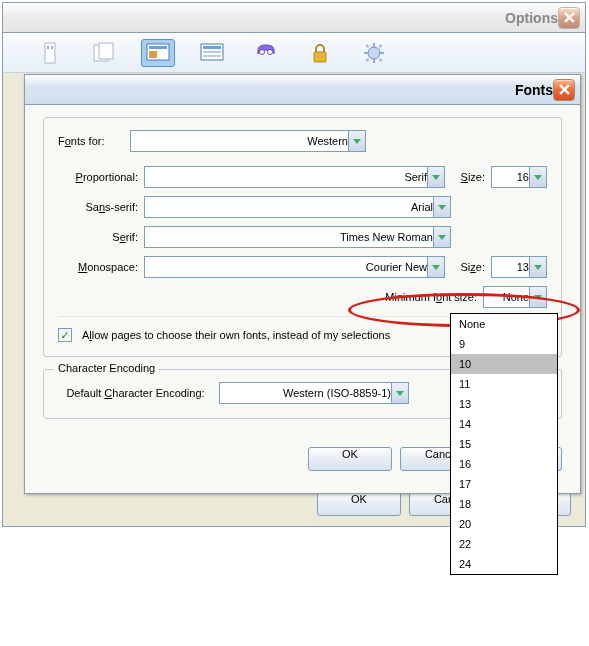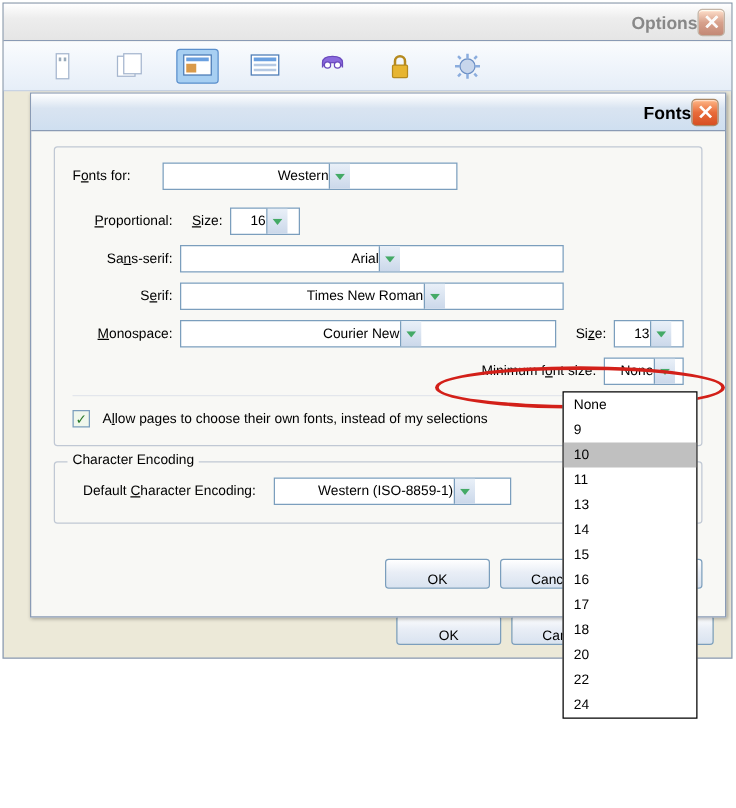--- a/index.html
+++ b/index.html
@@ -19,29 +19,29 @@
 .toolbar { height: 40px; display: flex; align-items: center; gap: 20px; padding: 0 30px; background: linear-gradient(#fafcfe,#e6eef8); border-bottom: 1px solid #c8d3e4; }
 .tb-icon { width: 34px; height: 28px; display: flex; align-items: center; justify-content: center; }
 .tb-sel { background: #a7cff2; border: 1px solid #5a8fcc; border-radius: 3px; }
 
 .dlg-body { padding: 12px 18px; }
 .group { border: 1px solid #c0c8d4; border-radius: 3px; padding: 12px 14px 14px; margin-bottom: 12px; position: relative; }
 .group legend { position: absolute; top: -8px; left: 10px; background: #f8f8f5; padding: 0 4px; }
 .row { display: flex; align-items: center; gap: 6px; margin-bottom: 8px; }
 .lbl { min-width: 80px; text-align: right; }
 .lbl.encoding { min-width: 155px; text-align: center; }
-.select { flex: 1; height: 22px; border: 1px solid #7b9ebd; background: #fff; display: flex; align-items: center; justify-content: center; padding: 0 0 0 6px; }
+.select { flex: 1; height: 22px; border: 1px solid #7b9ebd; background: #fff; display: flex; align-items: center; justify-content: flex-end; padding: 0 0 0 6px; }
 .select.small { flex: 0 0 56px; width: 56px; }
 .sel-btn { width: 17px; height: 20px; border-left: 1px solid #7b9ebd; background: linear-gradient(#e9f0f8,#cbd8ea); display: flex; align-items: center; justify-content: center; }
 .sel-btn svg { width: 8px; height: 5px; }
 
 .checkbox { width: 14px; height: 14px; border: 1px solid #7b9ebd; background: #f0f7ec; display: inline-flex; align-items: center; justify-content: center; margin-right: 4px; color: #2a7a2a; font-size: 11px; }
 
 .buttons { display: flex; justify-content: flex-end; gap: 8px; padding: 4px 18px 10px; }
-.btn { min-width: 84px; height: 24px; border: 1px solid #7b9ebd; border-radius: 3px; background: linear-gradient(#fff,#e9eef6 45%,#d9e3f0); display: flex; align-items: flex-end; justify-content: center; padding: 0 14px; cursor: pointer; }
+.btn { min-width: 84px; height: 24px; border: 1px solid #7b9ebd; border-radius: 3px; background: linear-gradient(#fff,#e9eef6 45%,#d9e3f0); display: flex; align-items: flex-start; justify-content: center; padding: 0 14px; cursor: pointer; }
 
 .highlight-oval { position: absolute; border: 3px solid #d32019; border-radius: 50%/50%; width: 232px; height: 34px; left: 323px; top: 218px; pointer-events: none; z-index: 8; }
 
 .dropdown { position: absolute; left: 450px; top: 313px; width: 108px; border: 1px solid #000; background: #fff; z-index: 20; }
 .dd-item { padding: 4px 8px; font-size: 11px; cursor: pointer; }
 .dd-sel { background: #c0c0c0; }
 
 .und { text-decoration: underline; }
 </style>
 </head>
@@ -149,20 +149,28 @@
               <svg viewBox="0 0 8 5">
                 <path d="M0 0 L4 5 L8 0 Z" fill="#4a6"></path>
               </svg>
             </div>
         </div>
       </div>
       <div style="height:6px"></div>
 
       <div class="row">
         <span class="lbl"><span class="und">P</span><span>roportional:</span></span>
+        <div class="select">
+          <span>Serif</span>
+          <div class="sel-btn">
+              <svg viewBox="0 0 8 5">
+                <path d="M0 0 L4 5 L8 0 Z" fill="#4a6"></path>
+              </svg>
+            </div>
+        </div>
         <span style="min-width:34px;text-align:right"><span class="und">S</span><span>ize:</span></span>
         <div class="select small">
           <span>16</span>
           <div class="sel-btn">
               <svg viewBox="0 0 8 5">
                 <path d="M0 0 L4 5 L8 0 Z" fill="#4a6"></path>
               </svg>
             </div>
         </div>
       </div>

